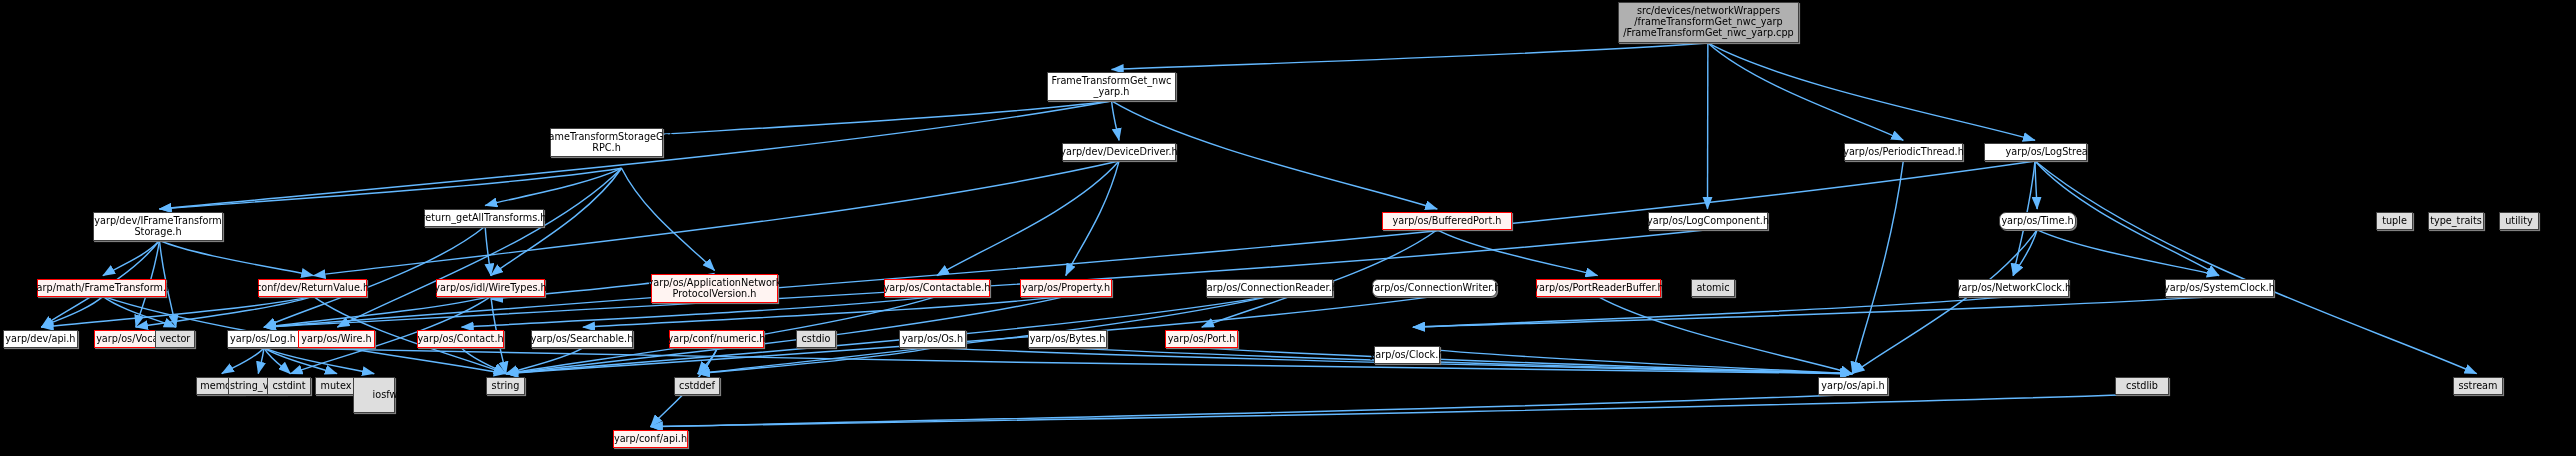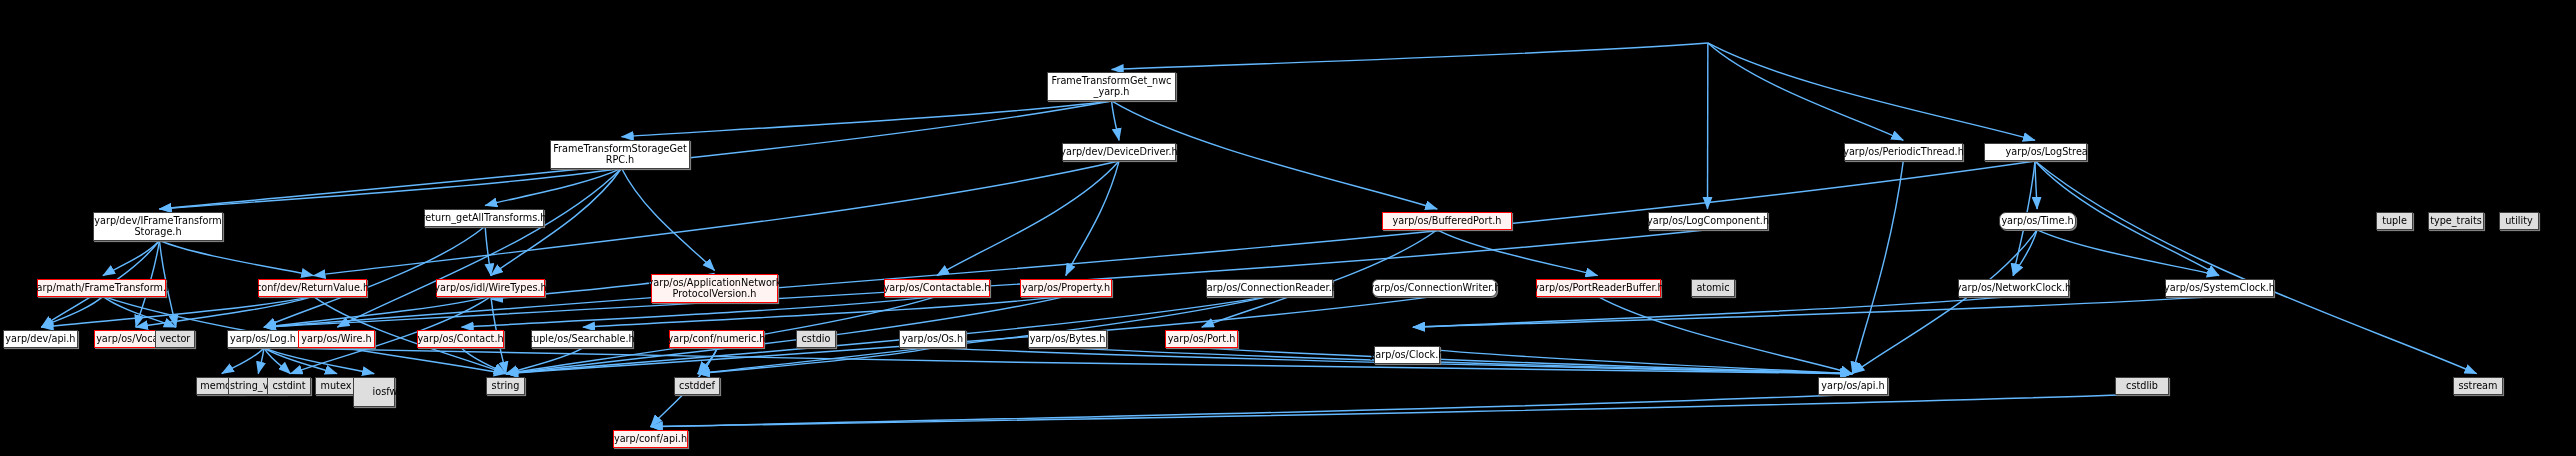--- a/index.html
+++ b/index.html
@@ -93,23 +93,26 @@
         <path d="M1551,141 C1664.75,208.95 1901.35,258.78 2006,292" marker-end="url(#ah)"></path>
         <path d="M1551,141 C1175,208.95 570.4000000000001,258.78 221,292" marker-end="url(#ah)"></path>
         <path d="M1551,141 C1553.625,165.75 1559.085,183.9 1561.5,196" marker-end="url(#ah)"></path>
         <path d="M1551,141 C1368.65,163.5 1035.16,180 866.5,191" marker-end="url(#ah)"></path>
         <path d="M2384,60 C2498.25,121.2 2735.89,166.07999999999998 2841,196" marker-end="url(#ah)"></path>
         <path d="M2384,60 C2452.25,121.2 2594.21,166.07999999999998 2657,196" marker-end="url(#ah)"></path>
         <path d="M2384,60 C2383.875,164.4 2383.615,240.96 2383.5,292" marker-end="url(#ah)"></path>
         <path d="M2384,60 C2157.1,76.65 1761.24,88.86 1551,97" marker-end="url(#ah)"></path>
       </g>
   </svg>
+<div class="node n-root" style="left: 1618px; top: 2.1px; width: 181px; height: 41px;">src/devices/networkWrappers
+/frameTransformGet_nwc_yarp
+/FrameTransformGet_nwc_yarp.cpp</div>
     <div class="node n-plain" style="left: 1047px; top: 72px; width: 129px; height: 29px;">FrameTransformGet_nwc
 _yarp.h</div>
-    <div class="node n-plain" style="left: 550px; top: 140px; width: 140px; height: 29px;">FrameTransformStorageGet
+    <div class="node n-plain" style="left: 550px; top: 128px; width: 113px; height: 29px;">FrameTransformStorageGet
 RPC.h</div>
     <div class="node n-plain" style="left: 1062px; top: 143px; width: 114px; height: 18px;">yarp/dev/DeviceDriver.h</div>
     <div class="node n-plain" style="left: 1844px; top: 143px; width: 119px; height: 18px;">yarp/os/PeriodicThread.h</div>
     <div class="node n-plain" style="left: 1984px; top: 143px; width: 103px; height: 18px; padding-left: 41px;">yarp/os/LogStream.h</div>
     <div class="node n-plain" style="left: 93px; top: 212px; width: 130px; height: 29px;">yarp/dev/IFrameTransform
 Storage.h</div>
     <div class="node n-red" style="left: 1382px; top: 212px; width: 130px; height: 18px;">yarp/os/BufferedPort.h</div>
     <div class="node n-plain" style="left: 1648px; top: 212px; width: 120px; height: 18px;">yarp/os/LogComponent.h</div>
     <div class="node n-plain" style="left: 1999px; top: 212px; width: 77px; height: 18px; border-radius: 7px;">yarp/os/Time.h</div>
     <div class="node n-sys" style="left: 2376px; top: 212px; width: 37px; height: 18px;">tuple</div>
@@ -128,32 +131,32 @@
     <div class="node n-red" style="left: 1536px; top: 279px; width: 125px; height: 18px;">yarp/os/PortReaderBuffer.h</div>
     <div class="node n-sys" style="left: 1691px; top: 279px; width: 44px; height: 18px;">atomic</div>
     <div class="node n-plain" style="left: 1958px; top: 279px; width: 111px; height: 18px;">yarp/os/NetworkClock.h</div>
     <div class="node n-plain" style="left: 2165px; top: 279px; width: 109px; height: 18px;">yarp/os/SystemClock.h</div>
     <div class="node n-plain" style="left: 2.9px; top: 330px; width: 75px; height: 18px;">yarp/dev/api.h</div>
     <div class="node n-red" style="left: 94px; top: 330px; width: 82px; height: 18px;">yarp/os/Vocab.h</div>
     <div class="node n-sys" style="left: 155px; top: 330px; width: 40px; height: 18px;">vector</div>
     <div class="node n-plain" style="left: 227px; top: 330px; width: 72px; height: 18px;">yarp/os/Log.h</div>
     <div class="node n-red" style="left: 298px; top: 330px; width: 77px; height: 18px;">yarp/os/Wire.h</div>
     <div class="node n-red" style="left: 417px; top: 330px; width: 87px; height: 18px;">yarp/os/Contact.h</div>
-    <div class="node n-plain" style="left: 531px; top: 330px; width: 102px; height: 18px;">tuple/os/Searchable.h</div>
+    <div class="node n-plain" style="left: 531px; top: 330px; width: 102px; height: 18px;">yarp/os/Searchable.h</div>
     <div class="node n-red" style="left: 669px; top: 330px; width: 95px; height: 18px;">yarp/conf/numeric.h</div>
     <div class="node n-sys" style="left: 796px; top: 330px; width: 40px; height: 18px;">cstdio</div>
     <div class="node n-plain" style="left: 899px; top: 330px; width: 67px; height: 18px;">yarp/os/Os.h</div>
     <div class="node n-plain" style="left: 1028px; top: 330px; width: 79px; height: 18px;">yarp/os/Bytes.h</div>
     <div class="node n-red" style="left: 1165px; top: 330px; width: 73px; height: 18px;">yarp/os/Port.h</div>
     <div class="node n-plain" style="left: 1374px; top: 346px; width: 66px; height: 18px;">yarp/os/Clock.h</div>
     <div class="node n-plain" style="left: 1818px; top: 377px; width: 70px; height: 18px;">yarp/os/api.h</div>
     <div class="node n-sys" style="left: 2115px; top: 377px; width: 54px; height: 18px;">cstdlib</div>
     <div class="node n-sys" style="left: 2453px; top: 377px; width: 50px; height: 18px;">sstream</div>
     <div class="node n-sys" style="left: 196px; top: 377px; width: 49px; height: 18px;">memory</div>
     <div class="node n-sys" style="left: 228px; top: 377px; width: 59px; height: 18px;">string_view</div>
     <div class="node n-sys" style="left: 267px; top: 377px; width: 44px; height: 18px;">cstdint</div>
     <div class="node n-sys" style="left: 315px; top: 377px; width: 42px; height: 18px;">mutex</div>
-    <div class="node n-sys" style="left: 353px; top: 377px; width: 42px; height: 30px; padding-left: 28px;">iosfwd</div>
+    <div class="node n-sys" style="left: 353px; top: 377px; width: 42px; height: 36px; padding-left: 28px;">iosfwd</div>
     <div class="node n-sys" style="left: 486px; top: 377px; width: 39px; height: 18px;">string</div>
     <div class="node n-sys" style="left: 674px; top: 377px; width: 46px; height: 18px;">cstddef</div>
     <div class="node n-red" style="left: 613px; top: 430px; width: 75px; height: 18px;">yarp/conf/api.h</div>
   </div>
 
 
 </body></html>

